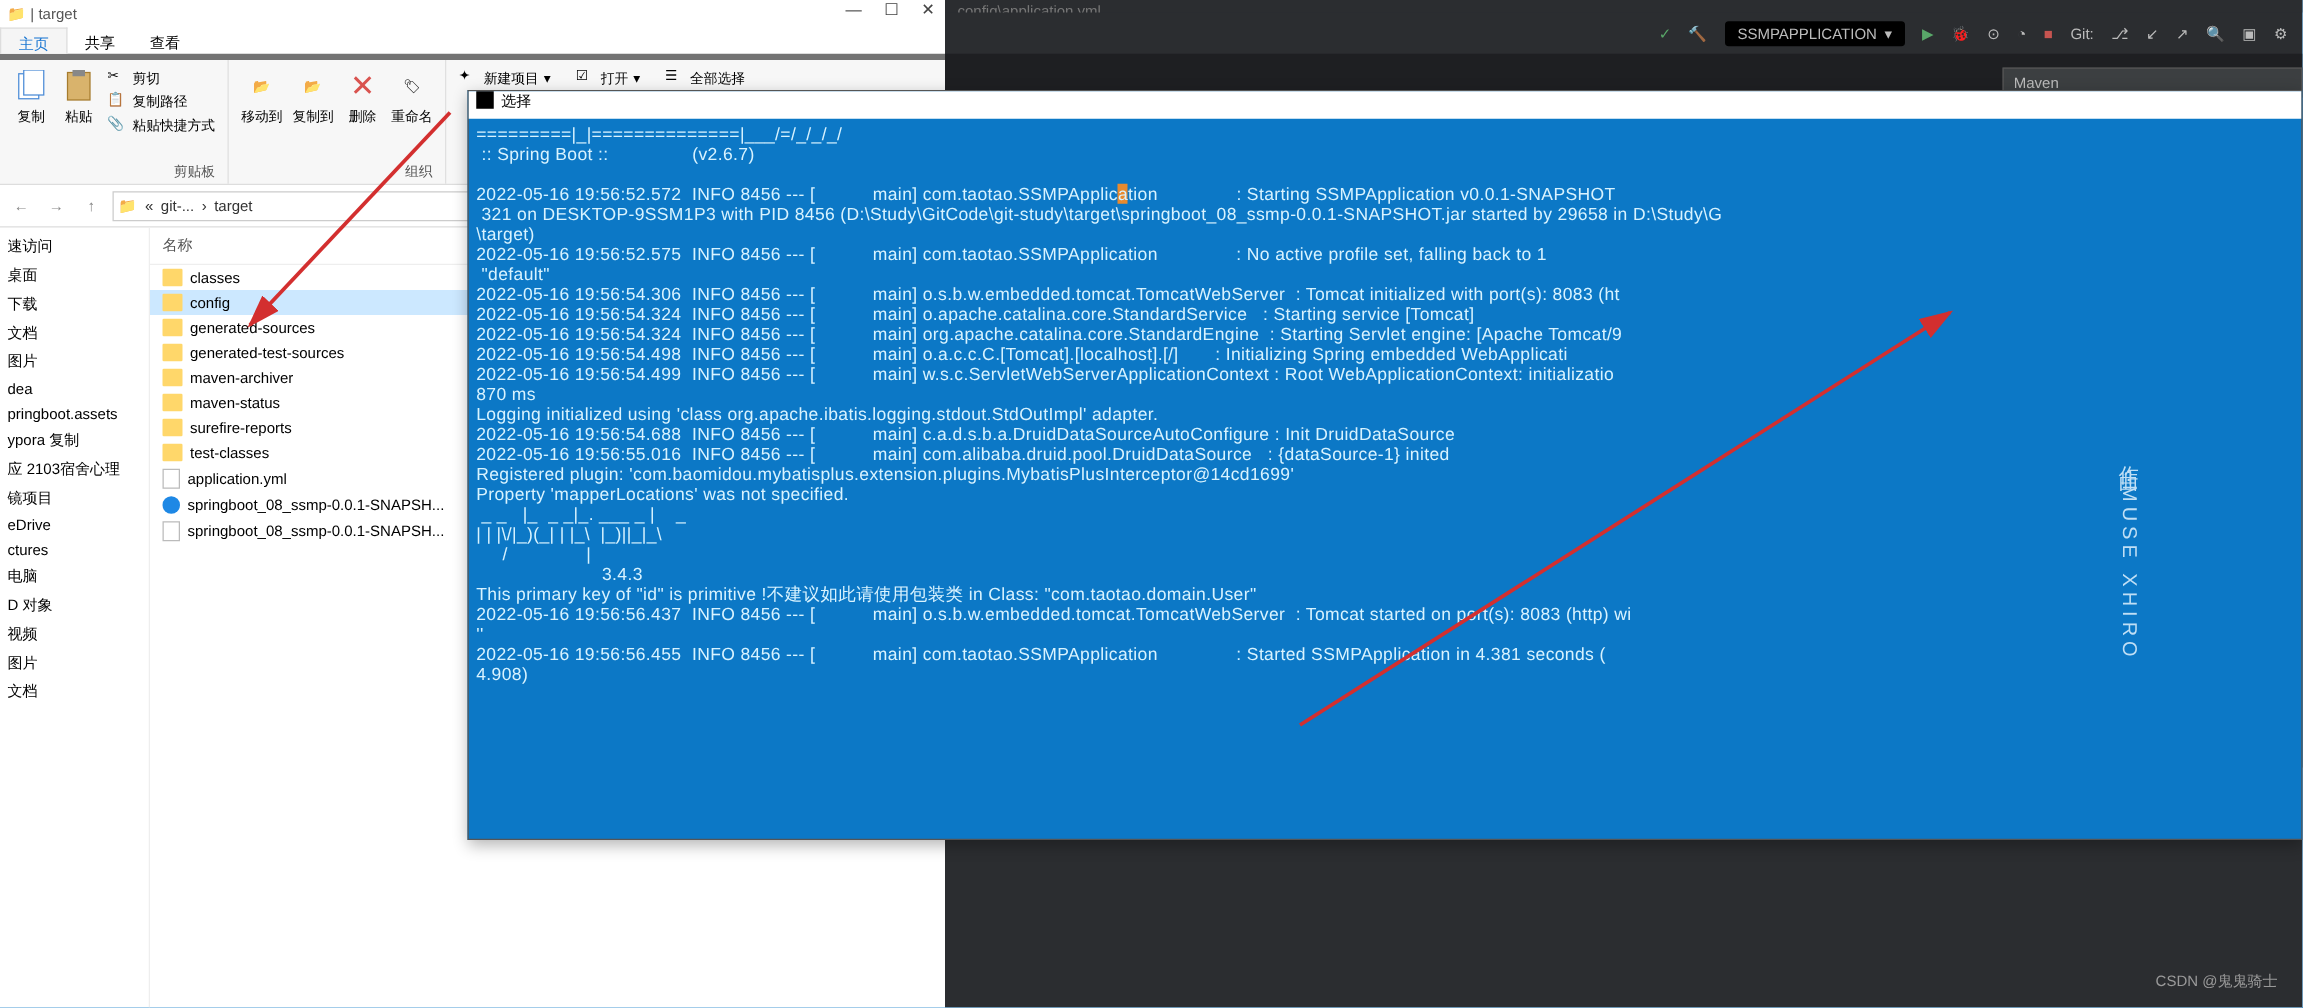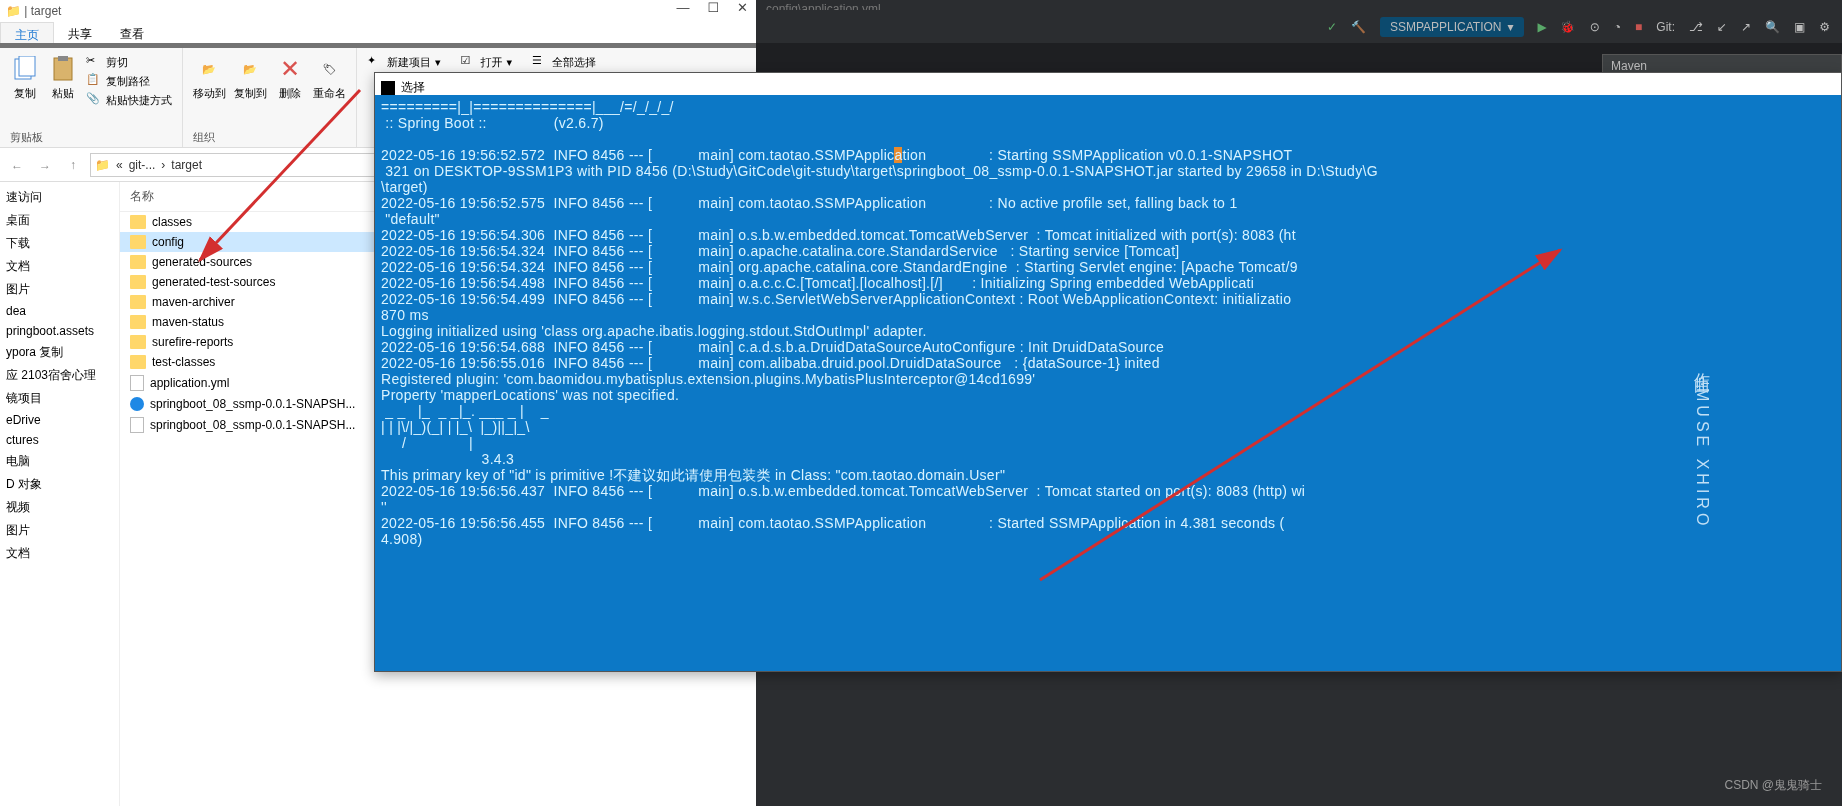--- a/index.html
+++ b/index.html
@@ -14,21 +14,21 @@
 .tab.active { background: #f5f5f5; border: 1px solid #ddd; border-bottom: none; color: #1976d2; }
 
 .ribbon { height: 100px; background: #f7f7f7; border-bottom: 1px solid #ddd; display: flex; }
 .rgroup { padding: 6px 10px 2px 10px; border-right: 1px solid #e0e0e0; display: flex; flex-direction: column; justify-content: space-between; }
 .rgroup-items { display: flex; gap: 8px; align-items: flex-start; }
 .rbig { display: flex; flex-direction: column; align-items: center; font-size: 11px; gap: 2px; cursor: default; }
 .rsmall { display: flex; flex-direction: column; gap: 3px; font-size: 11px; }
 .rsmall-item { display: flex; align-items: center; gap: 4px; }
 .ricon { width: 30px; height: 30px; display: flex; align-items: center; justify-content: center; }
 .ricon-sm { width: 16px; height: 16px; display: inline-flex; }
-.rgroup-label { text-align: left; font-size: 11px; color: #555; }
+.rgroup-label { text-align: right; font-size: 11px; color: #555; }
 
 .navbar { height: 34px; display: flex; align-items: center; padding: 3px 6px; gap: 6px; border-bottom: 1px solid #ddd; font-size: 12px; }
 .navarrow { width: 22px; height: 22px; display: flex; align-items: center; justify-content: center; color: #888; }
 .addressbar { flex: 1; display: flex; align-items: center; border: 1px solid #ccc; height: 24px; padding: 0 4px; gap: 6px; }
 .crumb { color: #333; }
 .searchbox { width: 180px; border: 1px solid #ccc; height: 24px; padding: 0 4px; color: #888; font-size: 11px; display: flex; align-items: center; }
 
 .maincontent { display: flex; height: calc(100% - 182px); }
 .sidebar { width: 120px; border-right: 1px solid #eee; font-size: 12px; padding: 4px 2px; overflow: hidden; }
 .sidebar-item { padding: 3px 4px; white-space: nowrap; overflow: hidden; text-overflow: ellipsis; }
@@ -39,32 +39,32 @@
 .foldericon { width: 16px; height: 14px; background: #ffd76a; border-radius: 1px; }
 .fileicon { width: 14px; height: 16px; border: 1px solid #bbb; background: #fff; }
 .jaricon { width: 14px; height: 14px; border-radius: 50%; background: #1e88e5; }
 
 
 .ide { position: absolute; right: 0; top: 0; width: 1086px; height: 806px; background: #2b2d30; color: #bbb; font-size: 12px; }
 .ide-top { height: 10px; background: #2b2d30; padding: 2px 10px; color: #777; white-space: nowrap; overflow: hidden; }
 .ide-toolbar { height: 34px; display: flex; align-items: center; justify-content: flex-end; gap: 14px; padding: 0 12px; border-bottom: 1px solid #1e1f22; }
 .ide-btn { color: #bbb; }
 .ide-run { color: #59a869; }
-.ide-combo { background: #0c4a6e; padding: 3px 10px; border-radius: 3px; display: flex; align-items: center; gap: 6px; }
+.ide-combo { background: #000000; padding: 3px 10px; border-radius: 3px; display: flex; align-items: center; gap: 6px; }
 .ide-editor { height: 570px; background: #1e1f22; }
 .ide-maven { position: absolute; right: 0; top: 54px; width: 240px; background: #3c3f41; padding: 4px 8px; font-size: 12px; color: #bbb; border: 1px solid #555; }
 .ide-build { position: absolute; bottom: 110px; left: 280px; right: 10px; height: 80px; background: #2b2d30; padding: 6px 10px; font-size: 12px; }
 .build-row { display: flex; gap: 8px; align-items: center; padding: 4px 0; }
 .build-time { color: #888; }
 .build-msg { color: #2b7de9; text-decoration: underline; }
 .tool-icon { width: 16px; height: 16px; color: #888; }
 
 
 .cmd { position: absolute; left: 374px; top: 72px; width: 1468px; height: 600px; background: #0c78c6; color: #d8f3ff; font-family: "NSimSun", Consolas, monospace; font-size: 14px; line-height: 16px; border: 1px solid #555; box-shadow: 0 4px 12px rgba(0,0,0,0.3); }
-.cmd-title { background: #fff; color: #000; height: 22px; display: flex; align-items: flex-end; padding: 0 6px; font-size: 12px; font-family: "Segoe UI", sans-serif; gap: 6px; }
+.cmd-title { background: #fff; color: #000; height: 22px; display: flex; align-items: flex-start; padding: 0 6px; font-size: 12px; font-family: "Segoe UI", sans-serif; gap: 6px; }
 .cmd-icon { width: 14px; height: 14px; background: #000; display: inline-block; }
 .cmd-body { padding: 4px 6px; white-space: pre; overflow: hidden; letter-spacing: 0.3px; }
 .hl1 { background: #e88a2e; }
 
 
 .arrow-svg { position: absolute; pointer-events: none; }
 
 
 .vtext { position: absolute; right: 130px; top: 360px; writing-mode: vertical-rl; color: #c0dff5; font-size: 16px; font-family: sans-serif; letter-spacing: 4px; }
 .signature { position: absolute; right: 20px; bottom: 12px; color: #999; font-size: 12px; }

